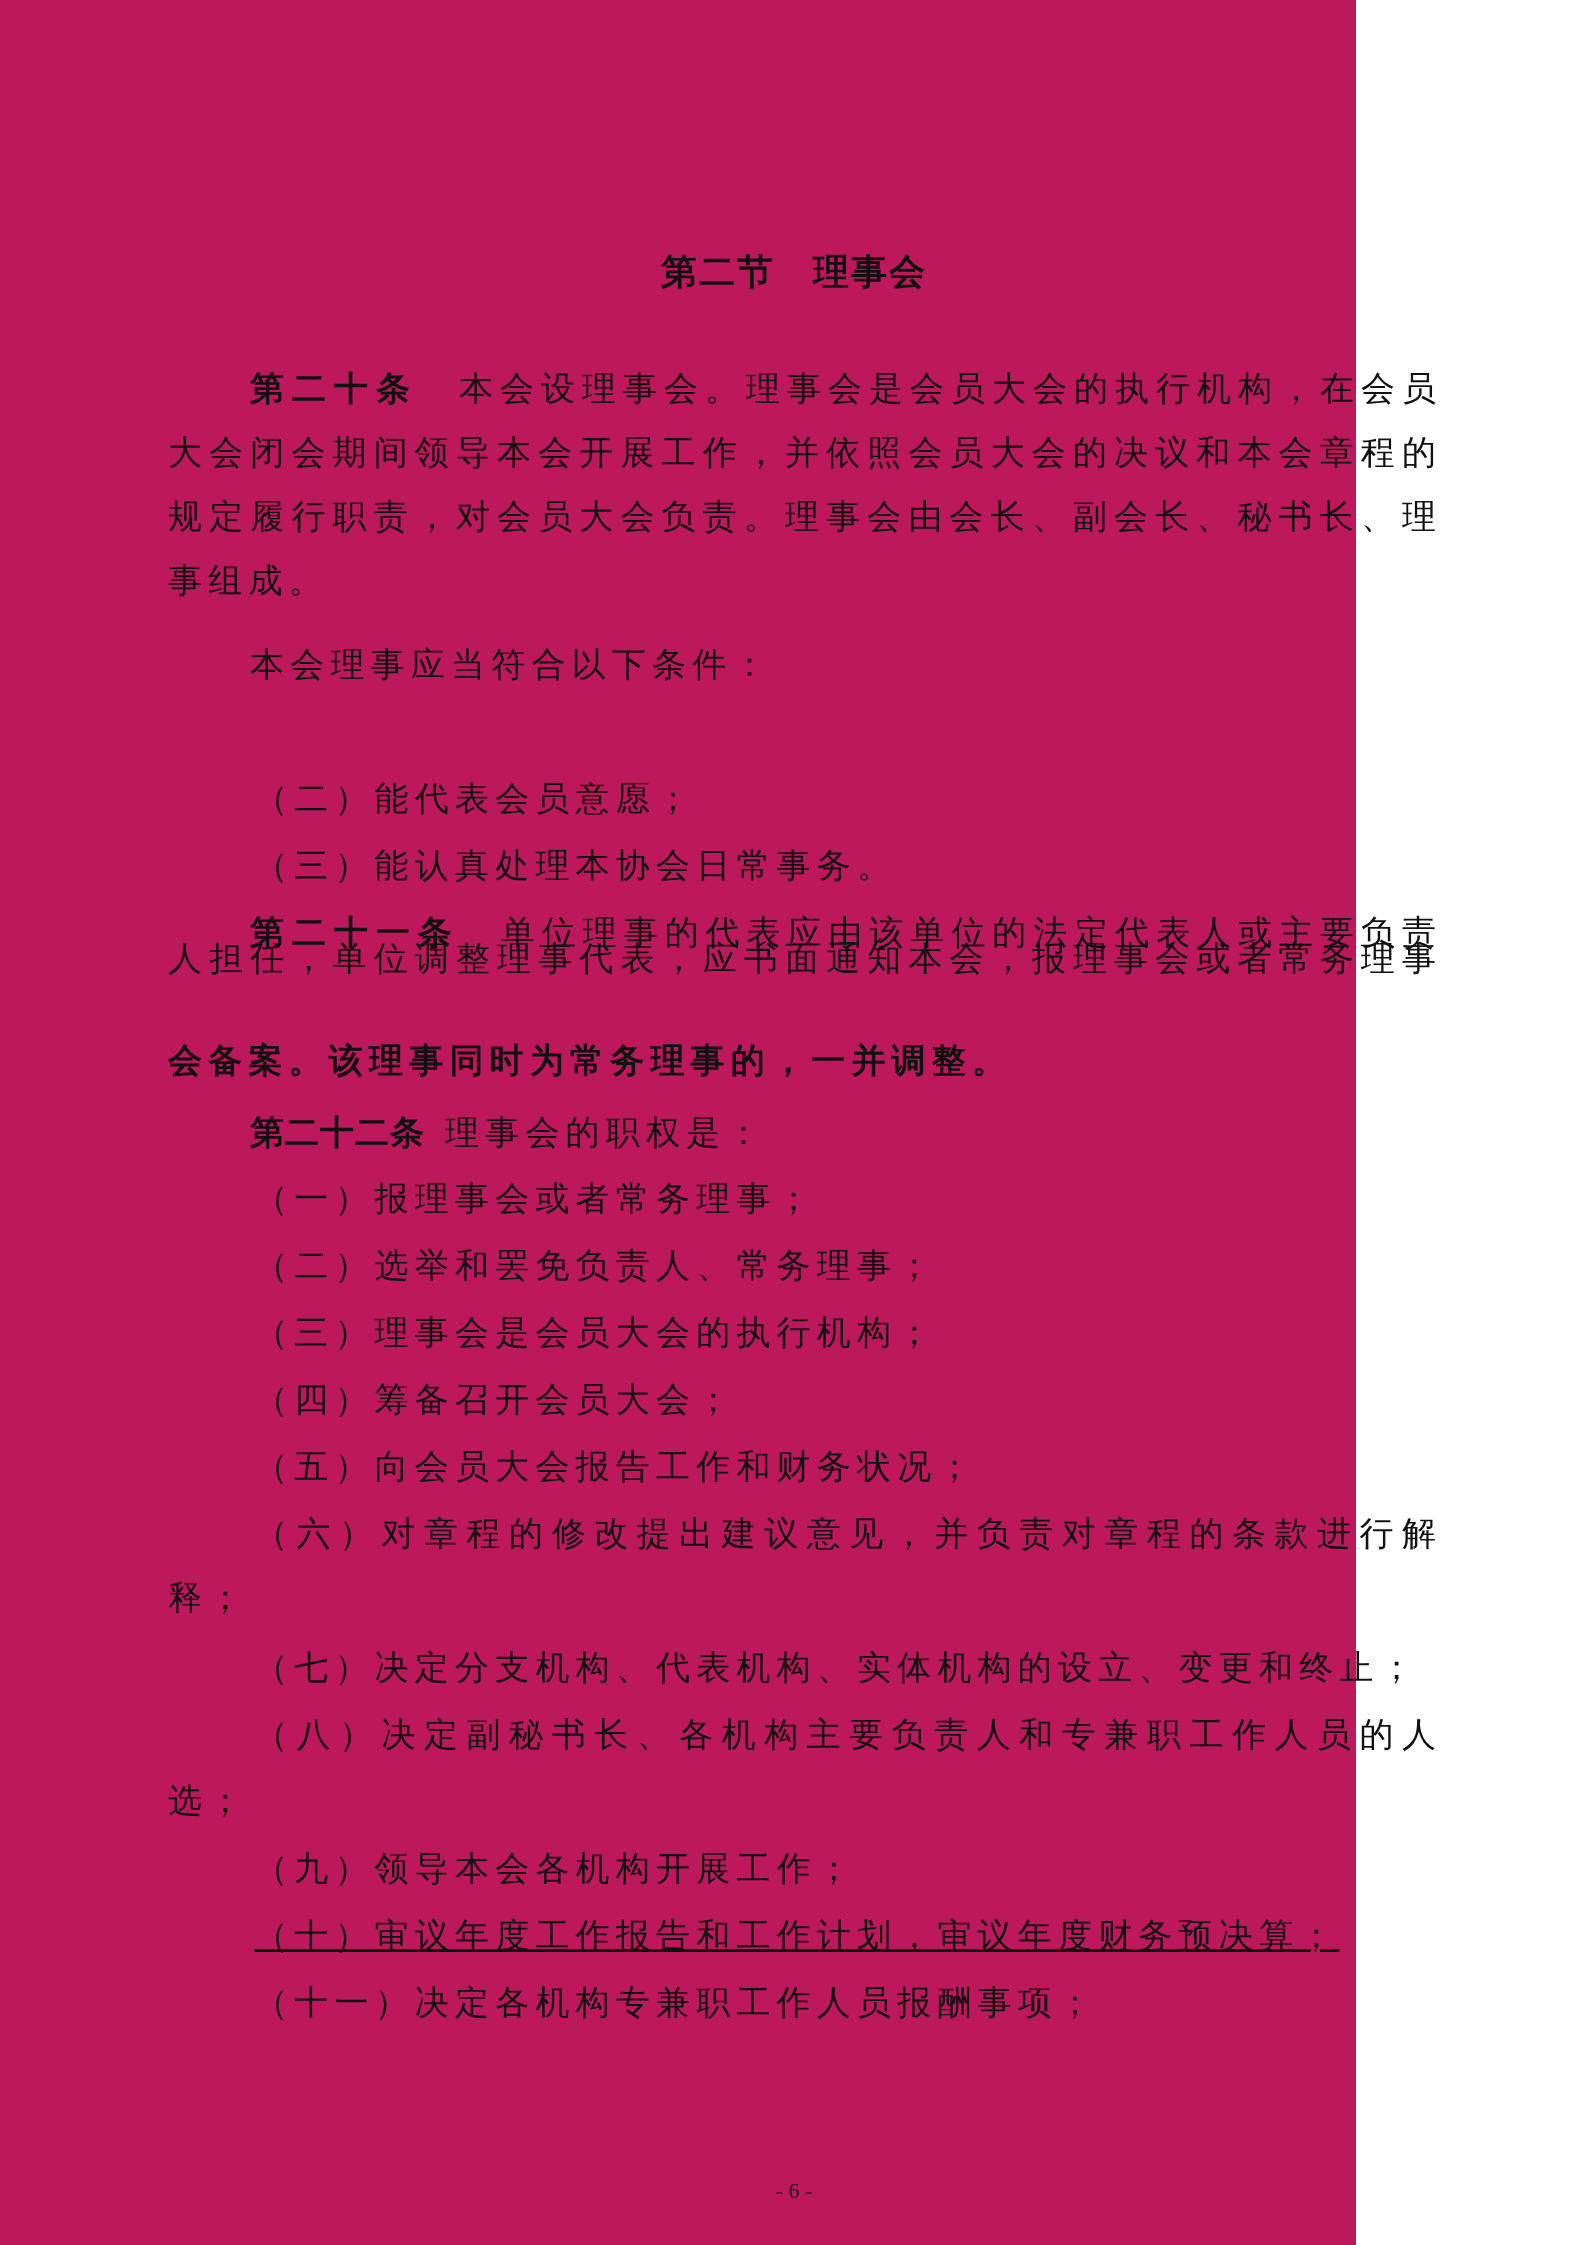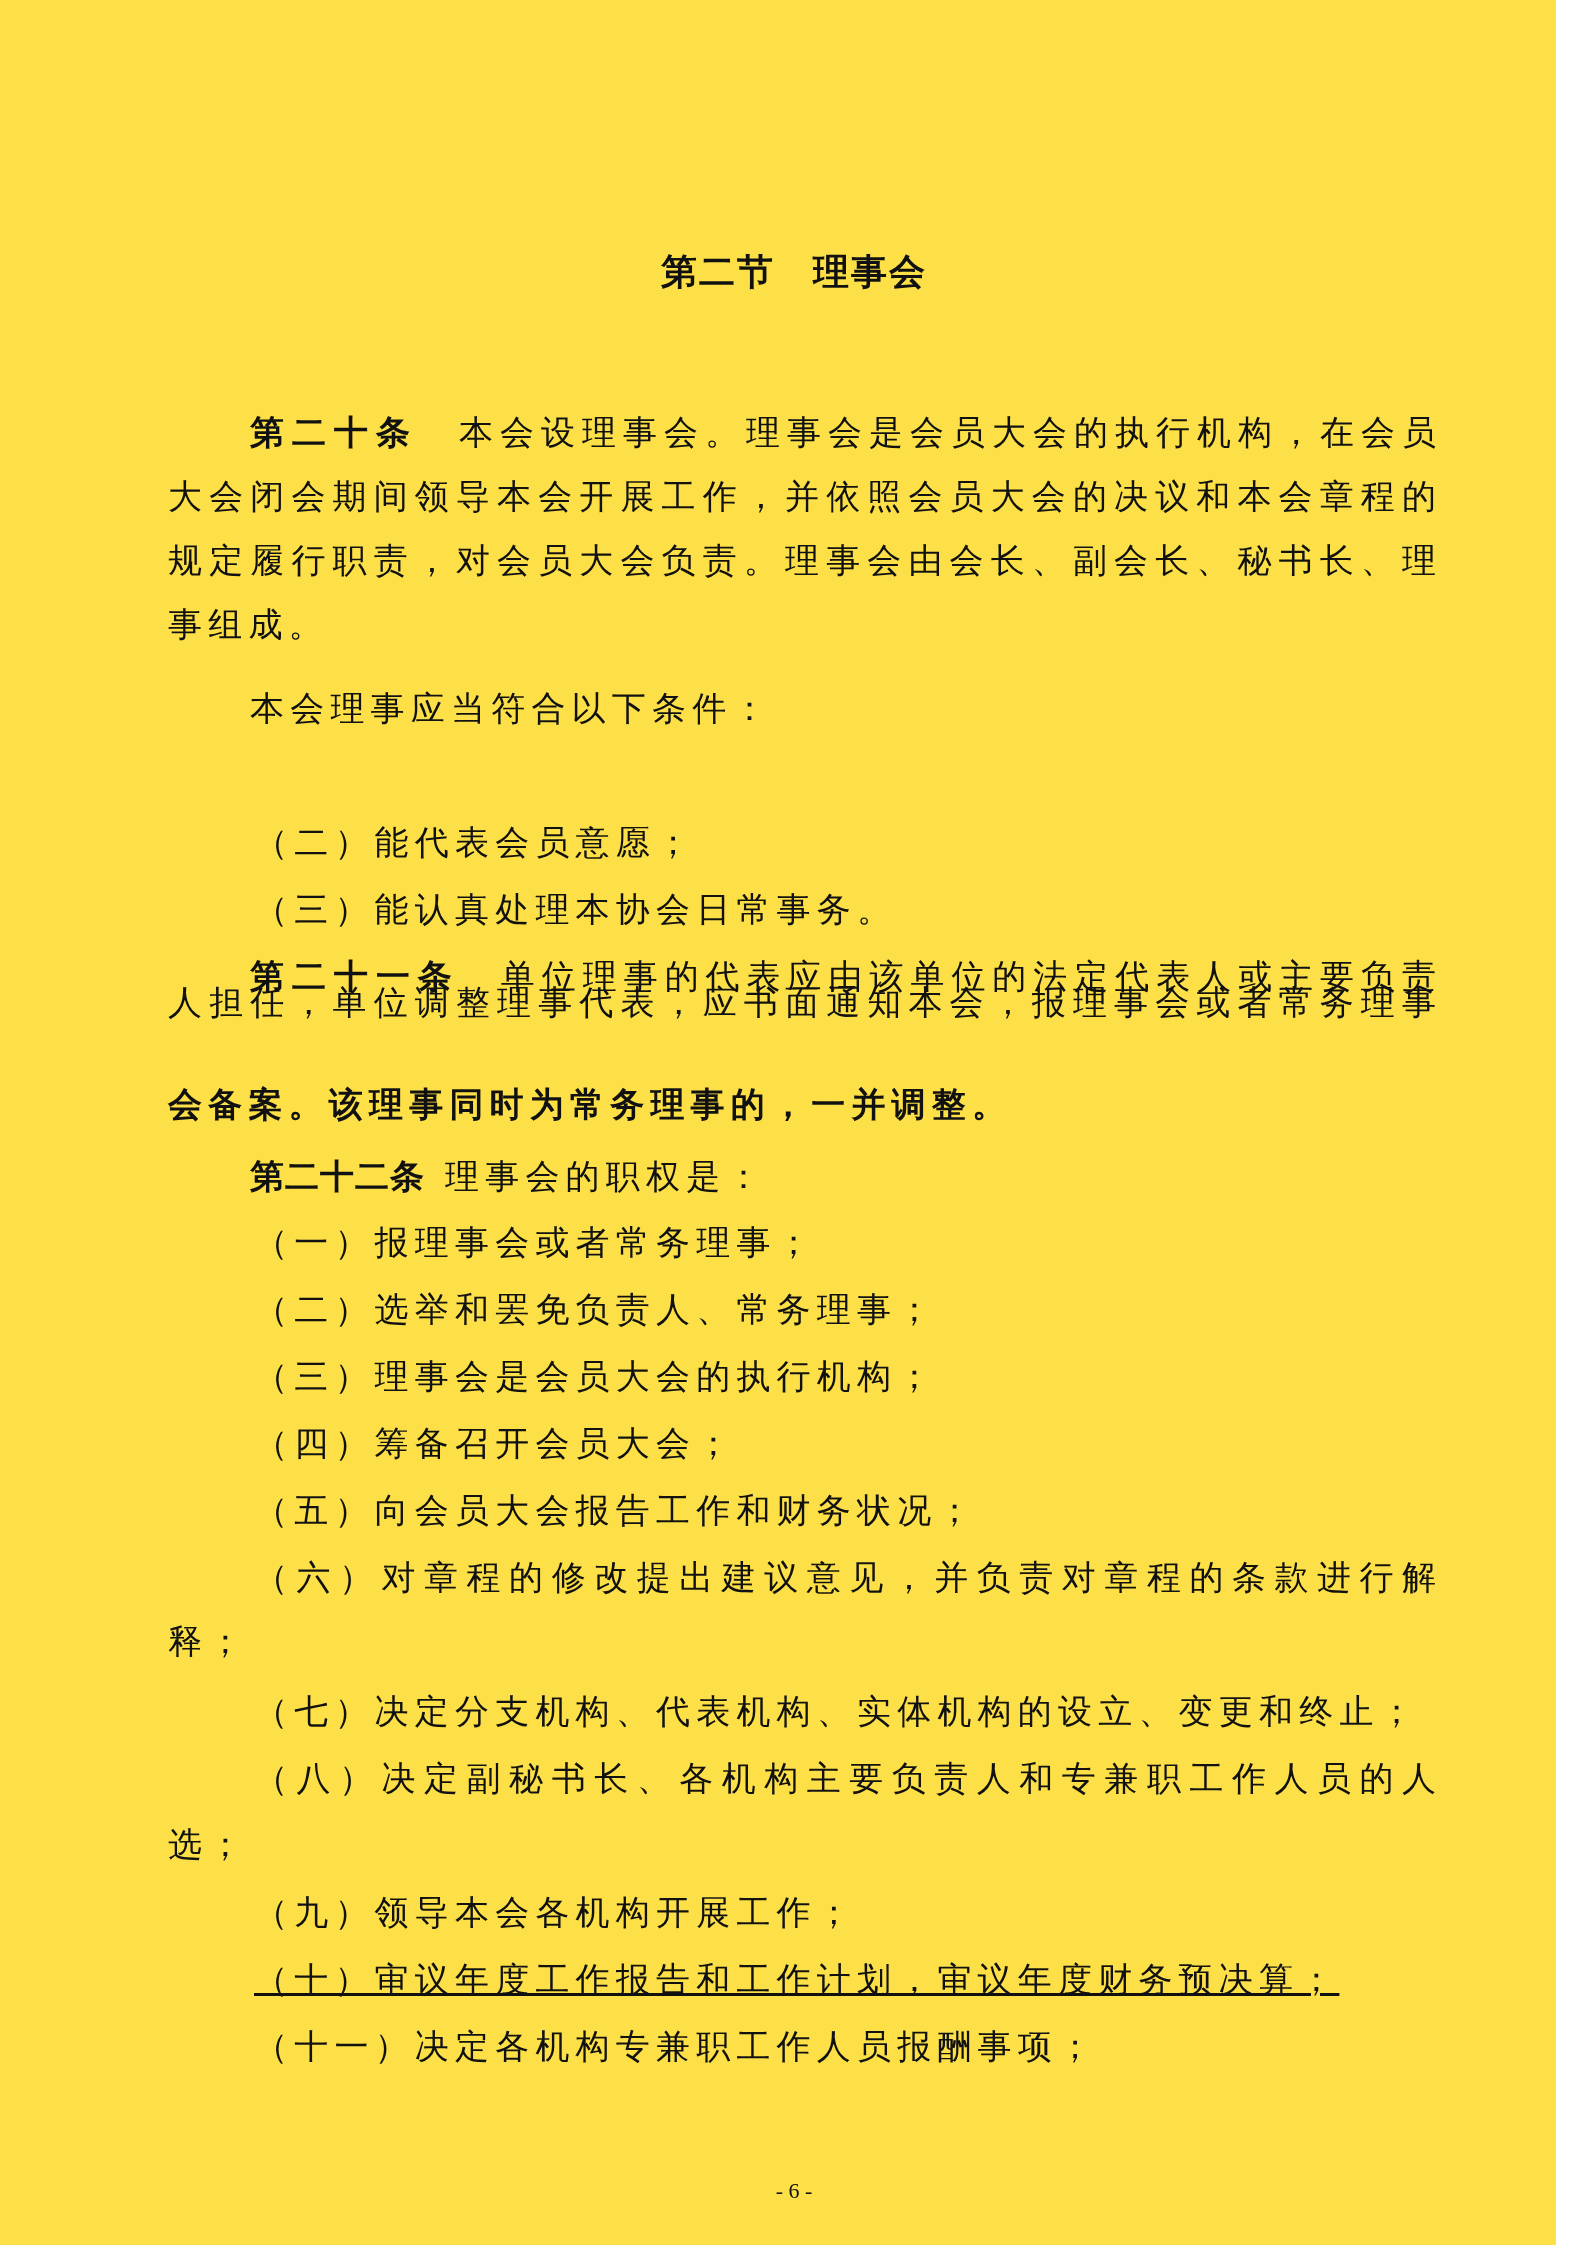--- a/index.html
+++ b/index.html
@@ -1,23 +1,23 @@
 <!DOCTYPE html>
 <html><head>
   <meta charset="utf-8">
   <style>
     html, body { margin:0; padding:0; background:#ffffff; }
     body { width:1588px; height:2245px; position:relative; overflow:hidden;
            font-family:"DejaVu Serif", "Liberation Serif", serif; color:#111; }
-    .page { position:absolute; left:0; top:0; width:1556px; height:2245px; background:#fde047; }
+    .page { position:absolute; left:0; top:0; width:1324px; height:2245px; background:#be185d;padding-left:32px; }
     .title { position:absolute; top:248px; left:0; width:1588px; text-align:center;
              font-family:"DejaVu Sans", "Liberation Sans", sans-serif; font-weight:bold;
              font-size:36px; letter-spacing:2px; }
     .line { position:absolute; left:168px; width:1268px; font-size:34px; line-height:44px;
-            white-space:nowrap; letter-spacing:6.2px;margin-top:44px; }
+            white-space:nowrap; letter-spacing:6.2px; }
     .line.indent { left:250px; width:1186px; }
     .line.item { left:254px; }
     .line.justify { text-align:justify; text-align-last:justify; letter-spacing:0; }
     .art { font-family:"DejaVu Sans", "Liberation Sans", sans-serif; font-weight:bold; letter-spacing:1px; }
     .artsp { display:inline-block; width:34px; }
     .pagenum { position:absolute; top:2178px; left:0; width:1588px; text-align:center;
                font-size:22px; font-family:"Liberation Serif", serif; }
   </style>
 </head>
 <body>

